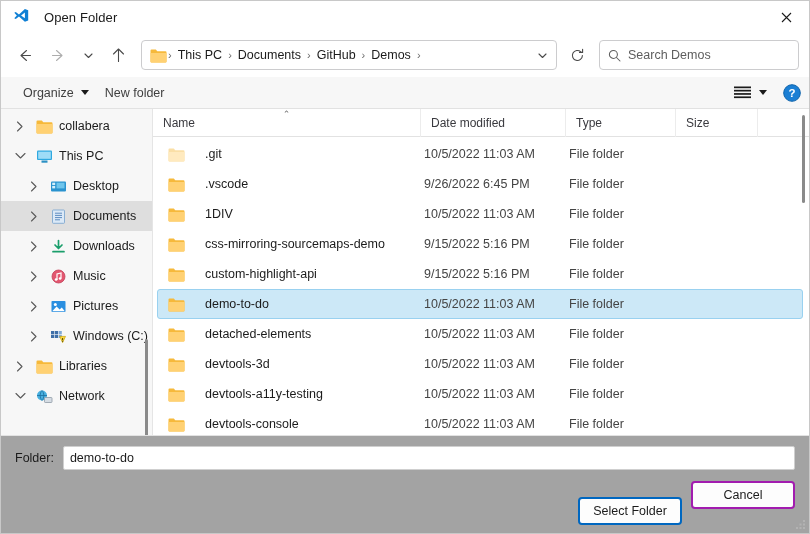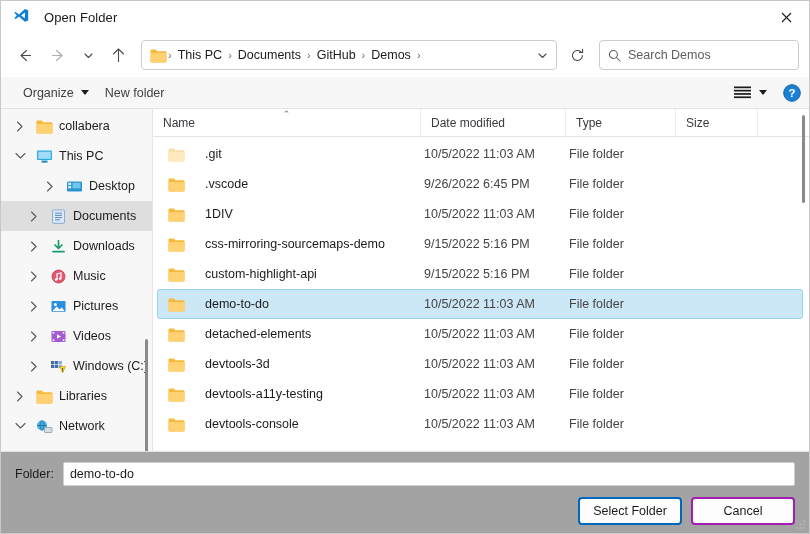--- a/index.html
+++ b/index.html
@@ -223,21 +223,21 @@
     font-family: inherit; font-size: 12.5px; color: #1b1b1b;
     outline: none;
   }
   .btn-row { display: flex; justify-content: flex-end; gap: 9px; margin-top: 11px; }
   .btn {
     min-width: 104px; height: 28px;
     font-family: inherit; font-size: 12.5px; color: #1b1b1b;
     background: #fdfdfd; border: 2px solid #a21caf; border-radius: 4px;
     cursor: default;
   }
-  .btn.default { border: 2px solid #0067c0; }
+  .btn.default { border: 2px solid #0067c0; margin-top: 16px; }
   .grip {
     position: absolute; right: 3px; bottom: 3px;
     width: 11px; height: 11px;
   }
 </style>
 </head>
 <body>
 
 <div class="dialog">
 
@@ -373,21 +373,21 @@
         <span class="tree-icon">
           <svg width="17" height="15" viewBox="0 0 17 15">
               <rect x="1" y="1.5" width="15" height="9.5" rx="1" fill="#2fa8e0"></rect>
               <rect x="2.2" y="2.7" width="12.6" height="7.1" fill="#9fdcf7"></rect>
               <rect x="5.5" y="11.5" width="6" height="2.2" fill="#2b90c4"></rect>
             </svg>
         </span>
         <span>This PC</span>
       </div>
 
-      <div class="tree-item" style="padding-left:40px">
+      <div class="tree-item" style="padding-left:24px">
         <span class="twisty">
           <svg width="8" height="11" viewBox="0 0 8 11">
               <path d="M1.5 1 L6 5.5 L1.5 10" stroke="#5a5a5a" stroke-width="1.1" fill="none" stroke-linecap="round" stroke-linejoin="round"></path>
             </svg>
         </span>
         <span class="tree-icon">
           <svg width="17" height="15" viewBox="0 0 17 15">
               <rect x="1" y="2.5" width="15" height="10" rx="1" fill="#2a93cf"></rect>
               <rect x="2.2" y="3.7" width="3" height="2.4" fill="#d6f0fb"></rect>
               <rect x="2.2" y="7" width="3" height="2.4" fill="#d6f0fb"></rect>
@@ -456,40 +456,20 @@
         <span class="tree-icon">
           <svg width="17" height="15" viewBox="0 0 17 15">
               <rect x="1.5" y="2" width="14" height="11" rx=".8" fill="#2b8fe0"></rect>
               <circle cx="5.3" cy="5.6" r="1.5" fill="#ffffff"></circle>
               <path d="M2.2 12.3 L6.6 7.4 L9.6 10.6 L11.8 8.4 L14.8 12.3 Z" fill="#ffffff"></path>
             </svg>
         </span>
         <span>Pictures</span>
       </div>
 
-      <div class="tree-item" style="padding-left:24px">
-        <span class="twisty">
-          <svg width="8" height="11" viewBox="0 0 8 11">
-              <path d="M1.5 1 L6 5.5 L1.5 10" stroke="#5a5a5a" stroke-width="1.1" fill="none" stroke-linecap="round" stroke-linejoin="round"></path>
-            </svg>
-        </span>
-        <span class="tree-icon">
-          <svg width="17" height="15" viewBox="0 0 17 15">
-              <rect x="1.5" y="2" width="14" height="11" rx=".8" fill="#a65bd6"></rect>
-              <g fill="#ffffff">
-                <rect x="2.6" y="3" width="1.7" height="1.6"></rect>
-                <rect x="2.6" y="10.4" width="1.7" height="1.6"></rect>
-                <rect x="12.7" y="3" width="1.7" height="1.6"></rect>
-                <rect x="12.7" y="10.4" width="1.7" height="1.6"></rect>
-              </g>
-              <path d="M7 5.2 L11 7.5 L7 9.8 Z" fill="#ffffff"></path>
-            </svg>
-        </span>
-        <span>Videos</span>
-      </div>
 
       <div class="tree-item" style="padding-left:24px">
         <span class="twisty">
           <svg width="8" height="11" viewBox="0 0 8 11">
               <path d="M1.5 1 L6 5.5 L1.5 10" stroke="#5a5a5a" stroke-width="1.1" fill="none" stroke-linecap="round" stroke-linejoin="round"></path>
             </svg>
         </span>
         <span class="tree-icon">
           <svg width="17" height="15" viewBox="0 0 17 15">
             <g fill="#3f6fa8">

